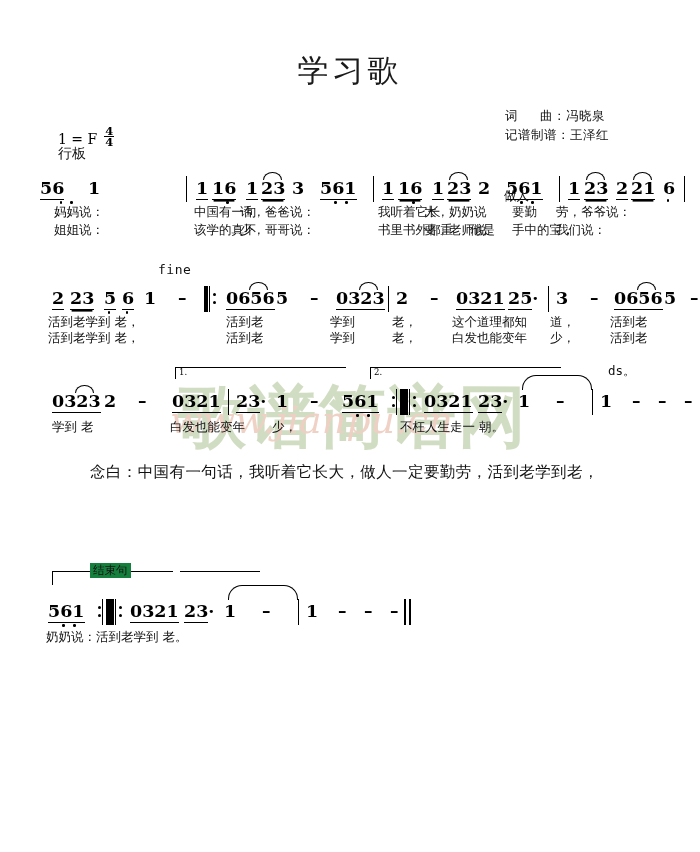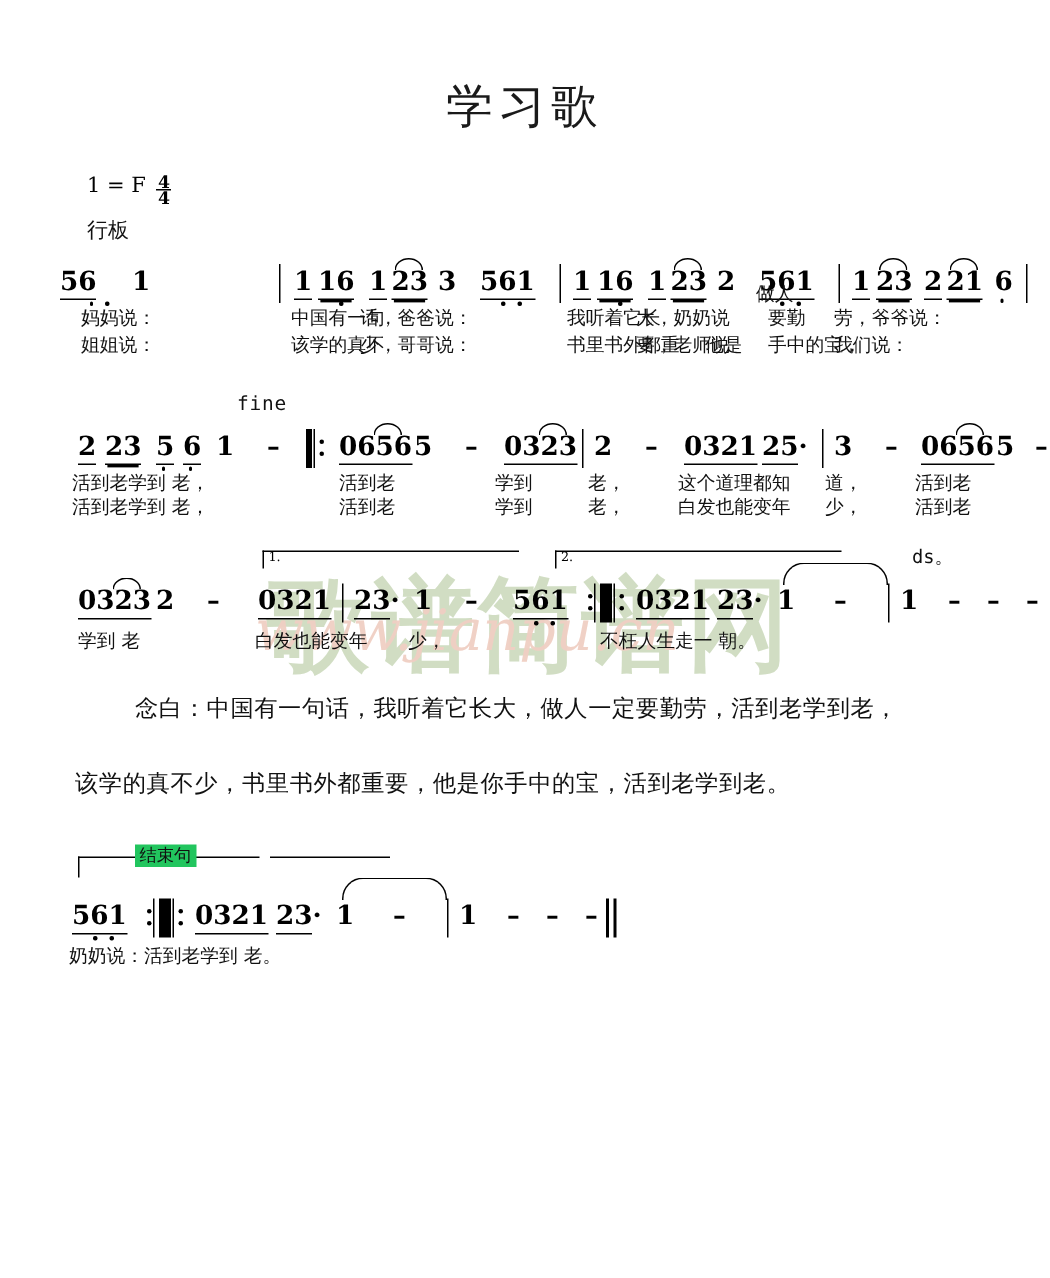--- a/index.html
+++ b/index.html
@@ -26,22 +26,22 @@
   
   .title{position:absolute;left:0;right:0;top:50px;text-align:center;
     font-size:31px;font-family:"DejaVu Serif",serif;color:#1a1a1a;
     letter-spacing:4px;font-weight:500;}
   .subtitle{position:absolute;left:0;right:0;top:92px;text-align:center;
     font-size:13px;color:#222;letter-spacing:2px;}
   .credits{position:absolute;left:505px;top:106px;font-size:12.5px;
     line-height:19px;color:#111;white-space:nowrap;}
   .credits div{letter-spacing:.5px;}
   .cred-gap{display:inline-block;width:22px;}
-  .keysig{position:absolute;left:58px;top:116px;font-size:14px;
-    font-family:"DejaVu Serif",serif;display:flex;align-items:flex-start;gap:7px;}
+  .keysig{position:absolute;left:58px;top:126px;font-size:14px;
+    font-family:"DejaVu Serif",serif;display:flex;align-items:flex-end;gap:7px;}
   .frac{display:inline-flex;flex-direction:column;align-items:center;
     font-size:11.5px;line-height:10px;font-weight:bold;}
   .frac .num{border-bottom:1.3px solid #000;padding:0 1px;}
   .tempo{position:absolute;left:58px;top:145px;font-size:14px;color:#111;}
 
   
   .stave{position:absolute;left:0;width:700px;}
   .tok{position:absolute;font-family:"DejaVu Serif",serif;
     font-size:17px;font-weight:bold;color:#000;white-space:nowrap;
     letter-spacing:0px;line-height:17px;}
@@ -68,21 +68,21 @@
   .fine{position:absolute;font-size:13px;font-family:"DejaVu Sans Mono",monospace;
     letter-spacing:.5px;color:#111;}
   .dsmark{position:absolute;font-size:12.5px;font-family:"DejaVu Sans Mono",monospace;
     color:#111;}
   .volta{position:absolute;border-top:1.4px solid #000;height:11px;}
   .volta.l{border-left:1.4px solid #000;}
   .volta span{position:absolute;left:3px;top:-1px;font-size:8.5px;
     font-family:"DejaVu Serif",serif;}
   .endbracket{position:absolute;height:13px;border-top:1.4px solid #000;
     border-left:1.4px solid #000;}
-  .endlabel{position:absolute;font-size:11.5px;background:#22c55e;padding:0 3px;color:#111;}
+  .endlabel{position:absolute;font-size:11.5px;background:#15803d;padding:0 3px;color:#111;}
   .endline2{position:absolute;height:0;border-top:1.4px solid #000;}
   .slurlong{position:absolute;height:14px;border-top:1.5px solid #000;
     border-left:1.3px solid #000;border-right:1.3px solid #000;
     border-radius:14px 14px 0 0;}
 
   
   .narration{position:absolute;font-size:15.5px;color:#111;line-height:24px;
     letter-spacing:.4px;white-space:nowrap;}
 
   
@@ -96,20 +96,28 @@
 
 <div class="sheet">
 
   <div class="watermark">
     <div class="wm-cn">歌谱简谱网</div>
     <div class="wm-url">www.jianpu.cn</div>
   </div>
 
   <div class="title">学习歌</div>
 
+  <div class="credits">
+    <div>
+      <span>词</span><span class="cred-gap"></span><span>曲：</span><span>冯晓泉</span>
+    </div>
+    <div>
+      <span>记谱制谱：</span><span>王泽红</span>
+    </div>
+  </div>
 
   <div class="keysig">
     <span>1 = F</span>
     <span class="frac">
       <span class="num">4</span>
       <span>4</span>
     </span>
   </div>
   <div class="tempo">行板</div>
 
@@ -265,23 +273,20 @@
       <div class="tok dash" style="left:684px;top:18px;">–</div>
       <div class="lyric" style="left:52px;top:44px;">学到 老</div>
       <div class="lyric" style="left:170px;top:44px;">白发也能变年</div>
       <div class="lyric" style="left:272px;top:44px;">少，</div>
       <div class="lyric" style="left:400px;top:44px;">不枉人生走一 朝。</div>
     </div>
 
   <div class="narration" style="left:90px;top:460px;">
     <span>念白：</span><span>中国有一句话，我听着它长大，做人一定要勤劳，活到老学到老，</span>
   </div>
-  <div class="narration" style="left:50px;top:510px;">
-    <span>该学的真不少，书里书外都重要，他是你手中的宝，活到老学到老。</span>
-  </div>
 
   <div class="stave" id="stave4" style="top:585px;">
       <div class="endbracket" style="left:52px;top:-14px;width:120px;"></div>
       <div class="endlabel" style="left:90px;top:-22px;">结束句</div>
       <div class="endline2" style="left:180px;top:-14px;width:80px;"></div>
       <div class="tok num" style="left:48px;top:18px;"><span class="beam1">561</span></div>
       <div class="dotlow" style="left:62.4px;top:39px;"></div>
       <div class="dotlow" style="left:73px;top:39px;"></div>
       <div class="repeat" style="left:98px;top:14px;width:14px;">
         <div class="rd" style="left:0;top:7px;"></div>

